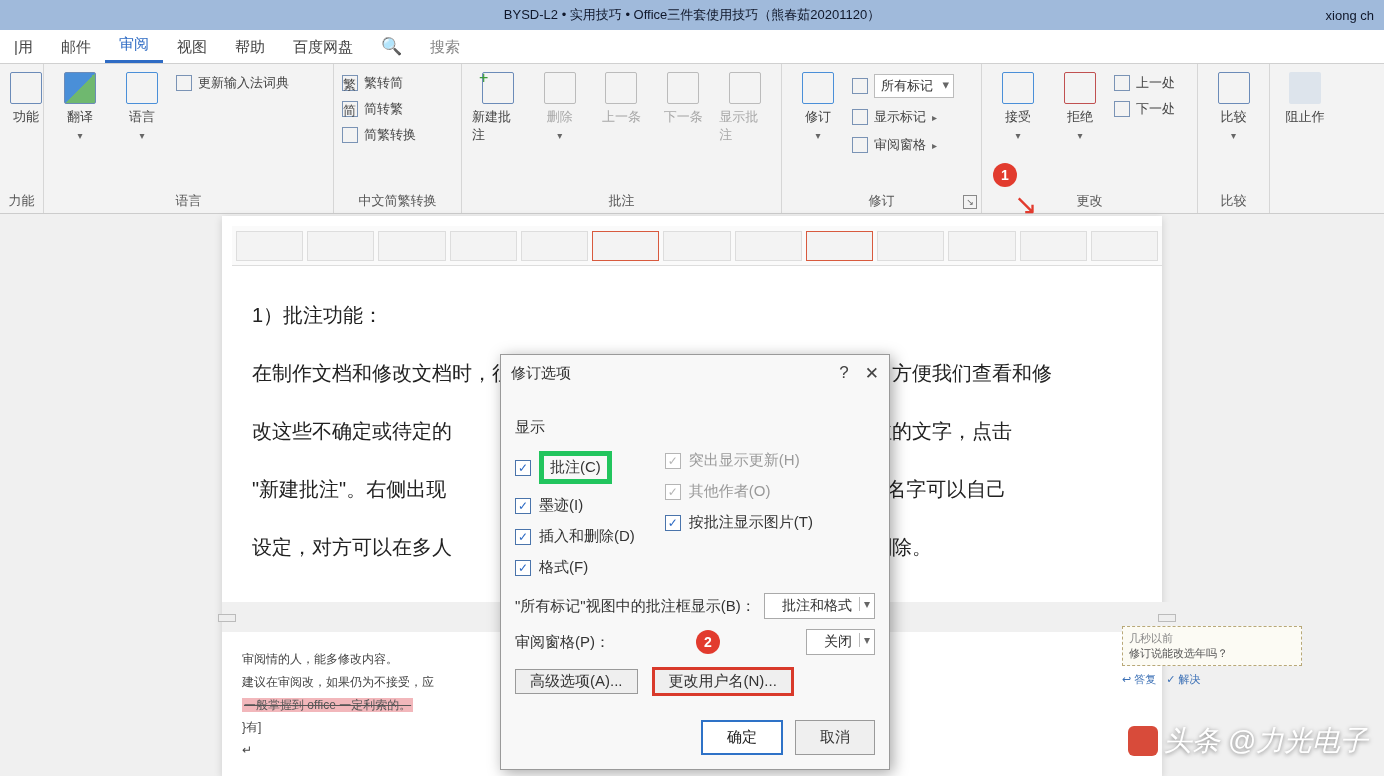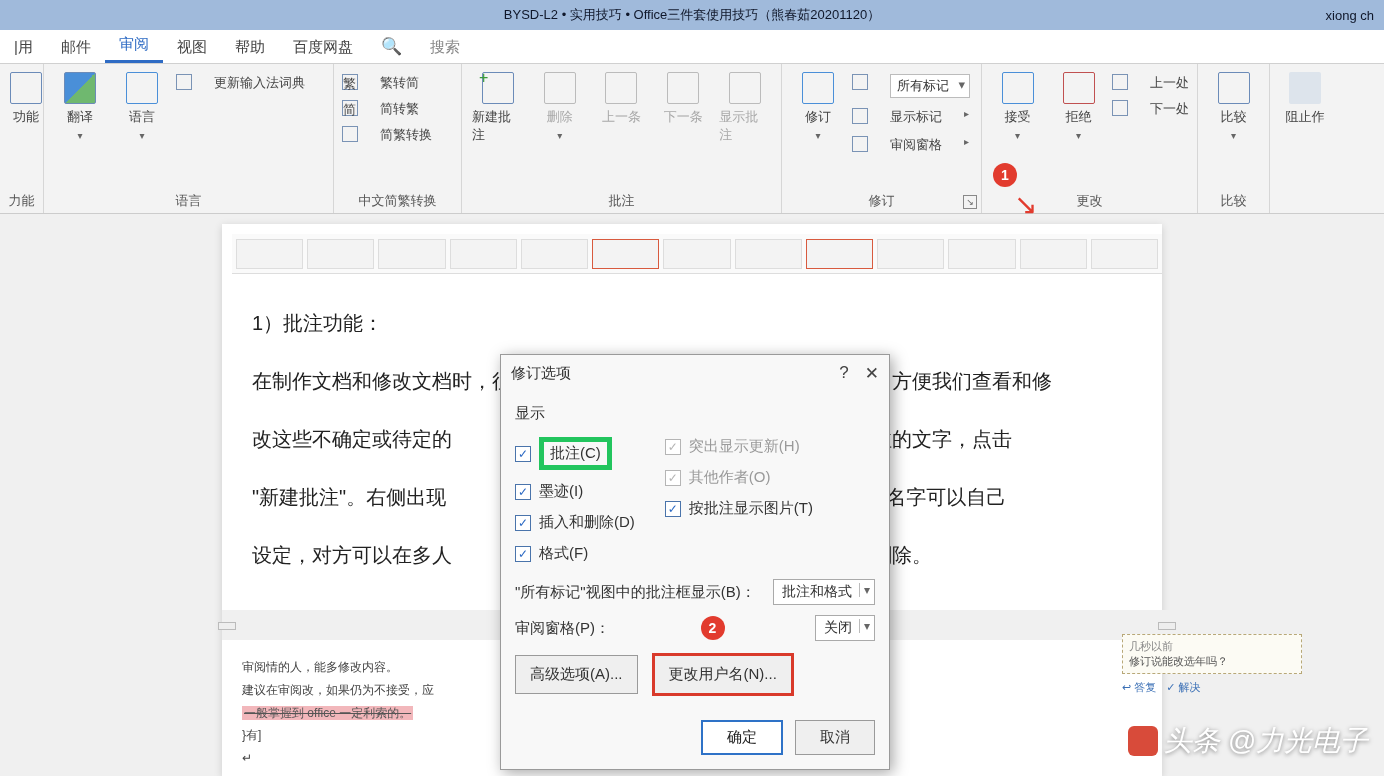--- a/index.html
+++ b/index.html
@@ -14,56 +14,56 @@
 .group{border-right:1px solid #d6d6d6;padding:4px 8px 0;display:flex;flex-direction:column;justify-content:space-between;position:relative}
 .group-label{text-align:center;font-size:13px;color:#555;padding:3px 0}
 .group-body{flex:1;display:flex;align-items:flex-start;gap:6px}
 .big-btn{display:flex;flex-direction:column;align-items:center;justify-content:center;width:56px;padding:4px 2px;font-size:13px;color:#444;gap:4px}
 .big-btn.disabled{color:#a8a8a8}
 .big-btn .ico{width:32px;height:32px;border:1px solid #6b8bb8;border-radius:2px}
 .big-btn .ico.gray{border-color:#bbb}
 .big-btn .ico.red{border-color:#c05050}
 .big-btn .ico.person{border:none;background:#dde4ec}
 .med-list{display:flex;flex-direction:column;gap:8px;font-size:13px;color:#444;padding-top:6px}
-.med-item{display:flex;align-items:flex-start;gap:22px;white-space:nowrap}
+.med-item{display:flex;align-items:center;gap:6px;white-space:nowrap}
 .med-item .sq{width:16px;height:16px;border:1px solid #7a93b5;display:inline-block}
 .drop{font-size:10px;color:#666}
 .track-select{border:1px solid #bcbcbc;background:#fff;padding:2px 20px 2px 6px;font-size:13px;color:#333;position:relative}
 .track-select::after{content:"▾";position:absolute;right:4px;top:2px;color:#666}
 .launcher{position:absolute;bottom:4px;right:4px;width:14px;height:14px;border:1px solid #888;font-size:9px;display:flex;align-items:center;justify-content:center;color:#666}
 .marker{position:absolute;width:24px;height:24px;border-radius:50%;background:#e23b2e;color:#fff;display:flex;align-items:center;justify-content:center;font-weight:bold;font-size:14px;z-index:50}
 .arrow{position:absolute;color:#e23b2e;font-size:28px;z-index:49}
 .doc-area{position:absolute;top:214px;left:0;right:0;bottom:0;background:#f0f0f0;display:flex;justify-content:center}
-.page{width:940px;background:#fff;box-shadow:0 2px 8px rgba(0,0,0,.15);padding:10px 0 0 10px;position:relative;margin-top:10px}
+.page{width:940px;background:#fff;box-shadow:0 2px 8px rgba(0,0,0,.15);padding:10px 0 0 10px;position:relative;margin-top:2px}
 .mini-ribbon{height:40px;border-bottom:1px solid #ddd;background:#fafafa;display:flex;gap:4px;align-items:center;padding:4px}
 .mini-ribbon .mb{height:30px;border:1px solid #ddd;background:#f3f3f3;flex:1}
 .mini-ribbon .mb.hl{border:1.5px solid #d85a3e}
 .doc-content{padding:20px 20px;font-size:20px;color:#222;line-height:2.9}
 .doc-content .hdr{font-weight:500}
 .small-text{font-size:12px;color:#444;line-height:1.9;padding:10px 0 0 10px}
 .hl-del{background:#f2b7bb;text-decoration:line-through;color:#555;padding:0 2px}
 .dialog{position:absolute;left:500px;top:354px;width:390px;background:#f8f8f8;border:1px solid #9a9a9a;box-shadow:3px 3px 14px rgba(0,0,0,.35);z-index:100}
 .dlg-title{display:flex;align-items:center;justify-content:space-between;padding:8px 10px;font-size:15px;color:#333}
 .dlg-title .r{display:flex;gap:16px;font-size:17px;color:#444}
 .dlg-body{padding:6px 14px 12px;font-size:15px;color:#333}
-.dlg-body .sec-label{margin:6px 0 8px}
+.dlg-body .sec-label{margin:20px 0 8px}
 .chk-row{display:flex;align-items:center;gap:8px;margin:6px 0}
 .chk-grid{display:flex;gap:30px}
 .chk-col{display:flex;flex-direction:column}
 .chk{width:16px;height:16px;border:1px solid #4a74ab;display:inline-flex;align-items:center;justify-content:center;font-size:12px;color:#2e6bc4;background:#fff}
 .chk.dis{border-color:#b5b5b5;color:#b5b5b5}
 .chk-label{font-size:15px}
 .chk-label.dis{color:#9a9a9a}
 .chk-label.box{border:5px solid #22c55e;padding:2px 6px}
 .form-row{display:flex;align-items:center;justify-content:space-between;margin:10px 0}
-.sel{border:1px solid #aaa;background:#fff;padding:3px 22px 3px 8px;font-size:14px;position:relative;min-width:96px}
+.sel{border:1px solid #aaa;background:#fff;padding:3px 22px 3px 17px;font-size:14px;position:relative;min-width:96px}
 .sel::after{content:"▾";position:absolute;right:4px;top:3px;color:#666;font-size:12px;border-left:1px solid #bbb;padding-left:4px}
 .sel.narrow{min-width:56px}
 .dlg-btn-row{display:flex;gap:16px;margin:14px 0}
-.dlg-btn{border:1px solid #9a9a9a;background:#efefef;padding:9px 14px;font-size:15px;color:#333}
+.dlg-btn{border:1px solid #9a9a9a;background:#efefef;padding:2px 14px;font-size:15px;color:#333}
 .dlg-btn.hl{outline:3px solid #d93a2b;outline-offset:-1px}
 .dlg-footer{display:flex;justify-content:flex-end;gap:12px;padding:0 14px 14px}
 .dlg-footer .dlg-btn.primary{border:2px solid #2e72c7;background:#fff;color:#222;padding:6px 24px}
 .dlg-footer .dlg-btn.sec{padding:6px 24px}
 .comment-pane{position:absolute;right:-140px;top:410px;width:180px;font-size:11px;color:#555}
 .comment-box{border:1px dashed #b8a878;background:#fcfbf4;padding:4px 6px;margin-bottom:6px}
 .comment-acts{display:flex;gap:10px;color:#3a6fb5;font-size:11px}
 .watermark{position:absolute;right:16px;bottom:16px;font-size:28px;color:#fff;font-style:italic;text-shadow:0 1px 4px rgba(0,0,0,.5);z-index:200;display:flex;align-items:center;gap:6px}
 .watermark .logo{width:30px;height:30px;border-radius:6px;background:#d84b3a;display:inline-block}
 .page-split{height:30px;background:#f0f0f0;margin:6px -10px;position:relative}

